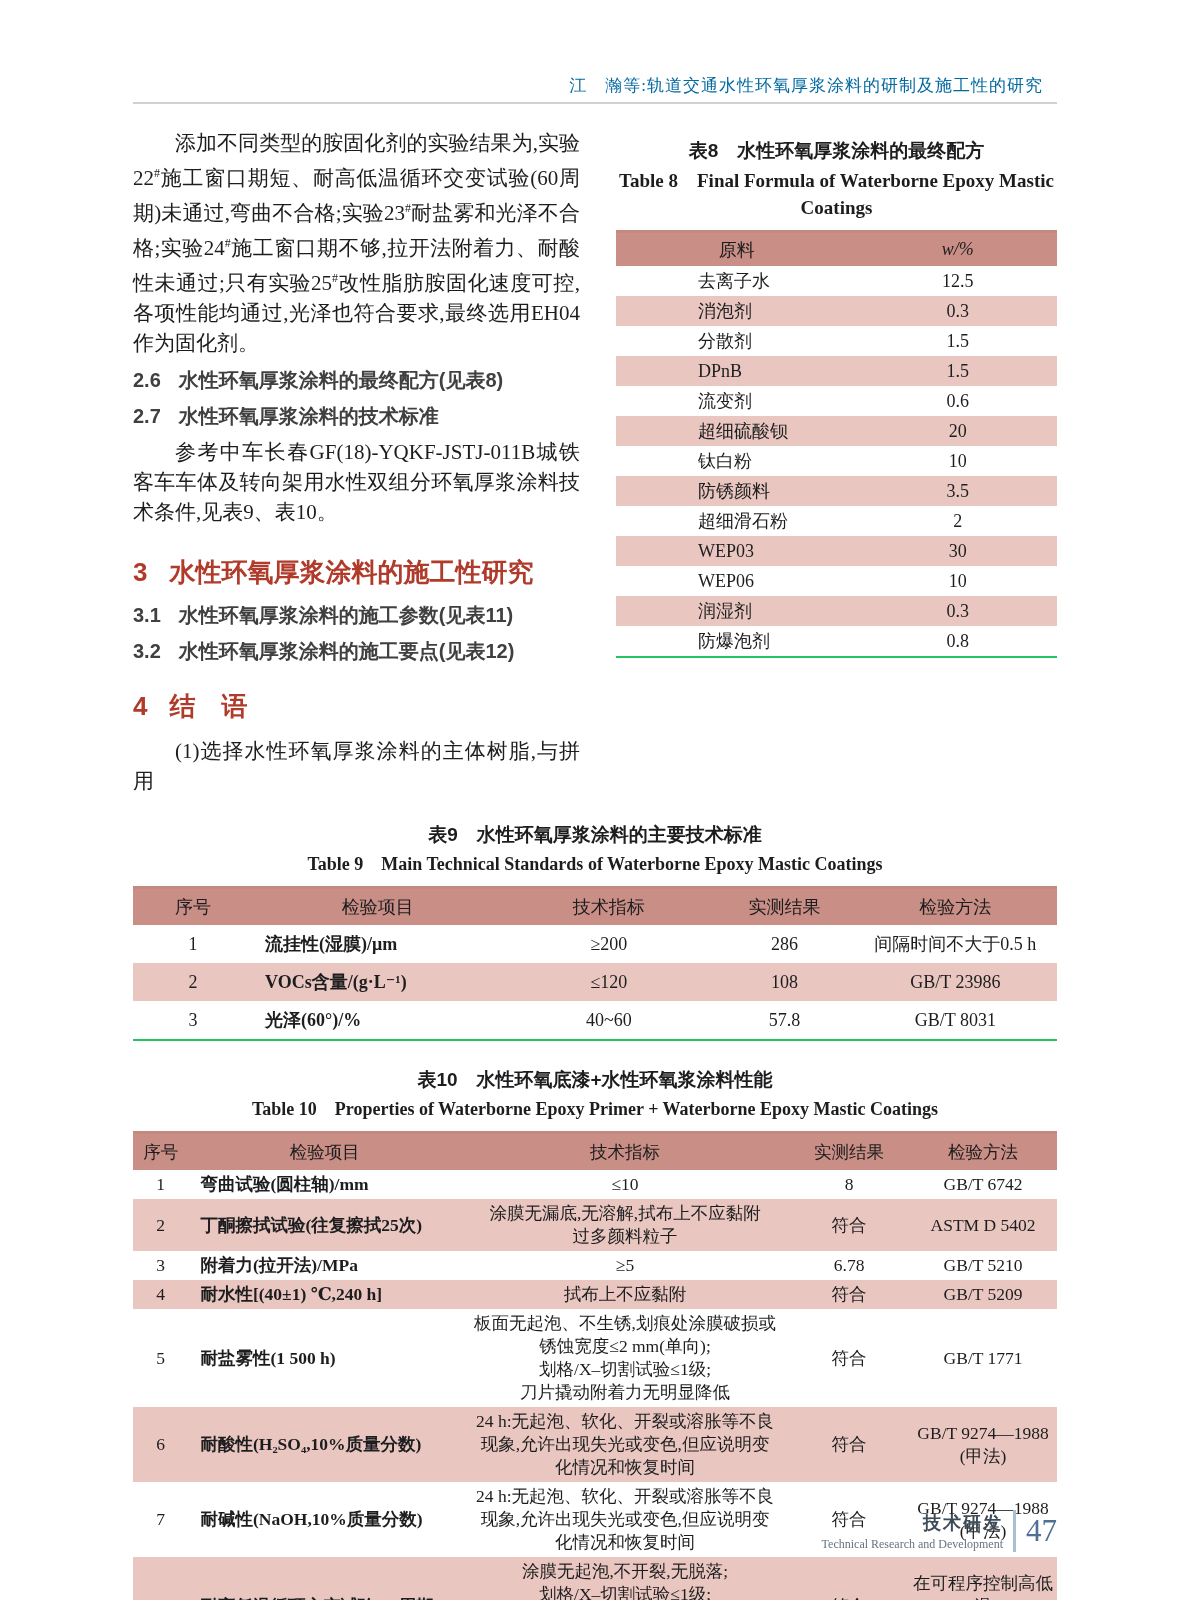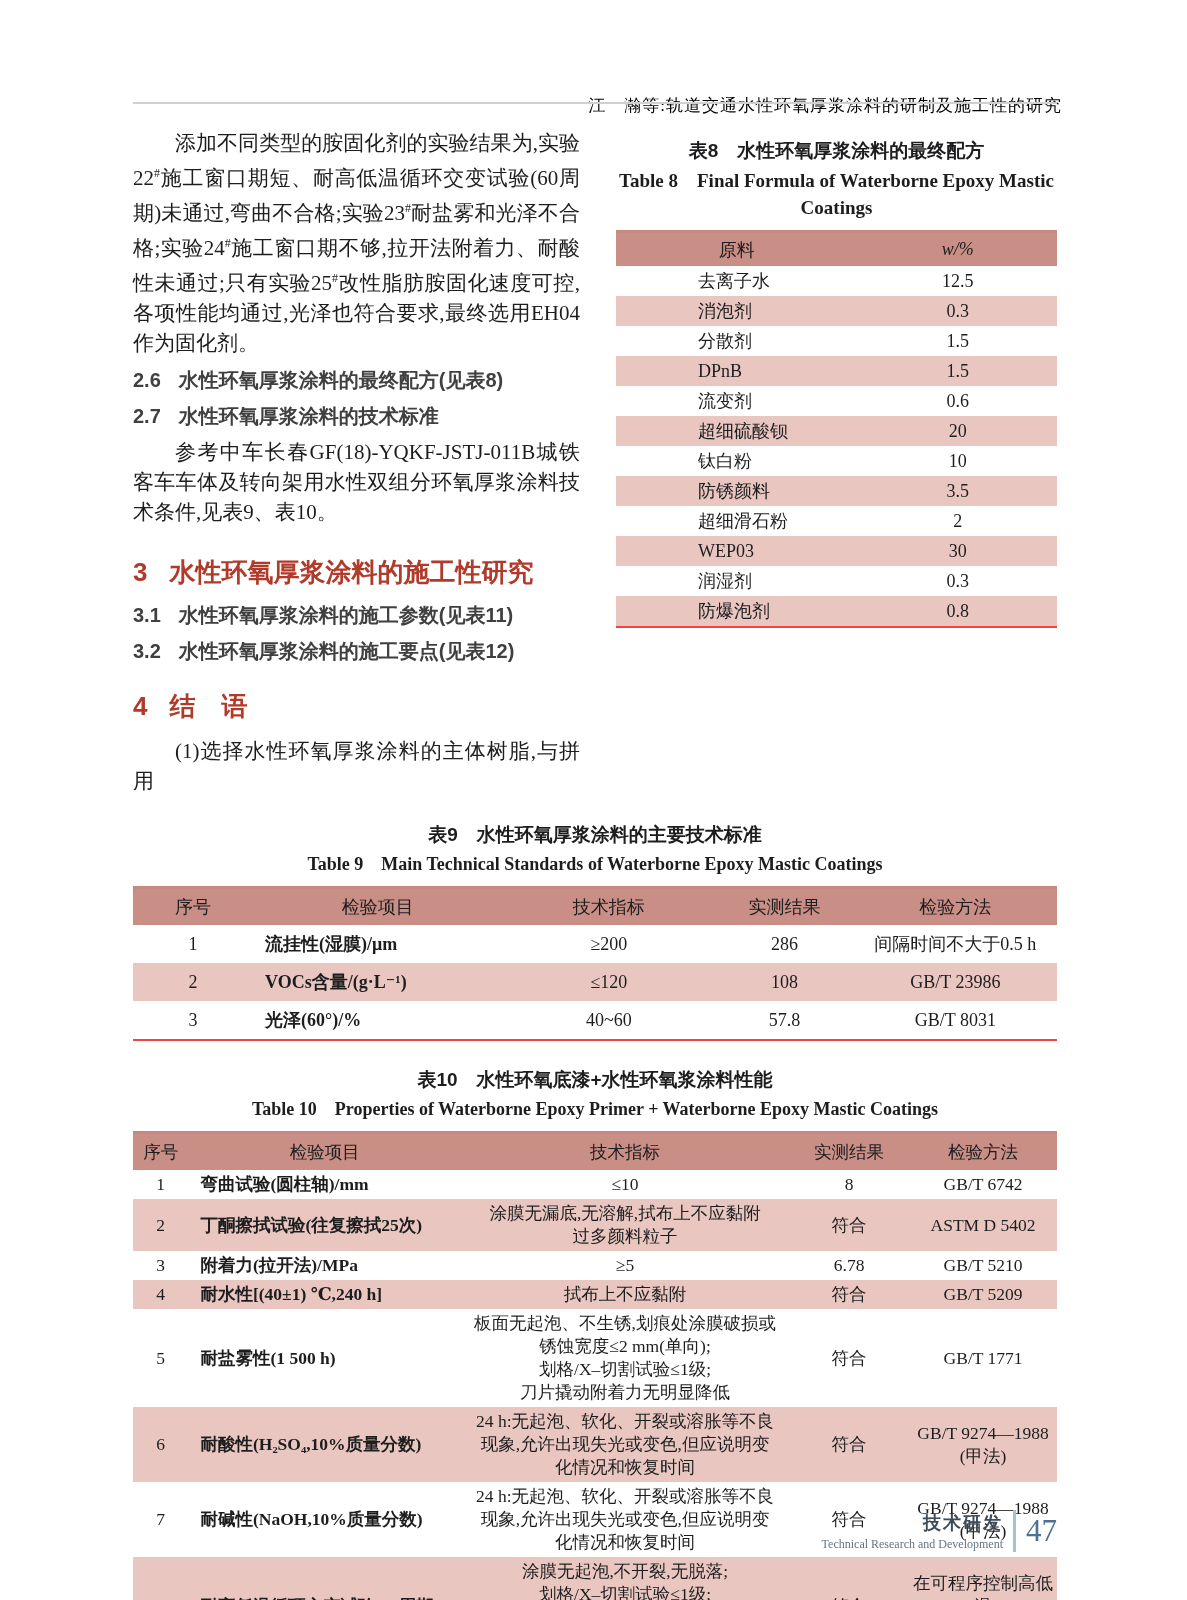--- a/index.html
+++ b/index.html
@@ -1,40 +1,40 @@
 <!DOCTYPE html>
 <html><head>
 <meta charset="utf-8">
 <style>
   html,body{margin:0;padding:0;background:#f2f2f2;}
   .page{width:1187px;height:1600px;background:#ffffff;position:relative;overflow:hidden;
         font-family:"Liberation Serif","DejaVu Serif",serif;color:#1d1d1f;box-shadow:0 0 4px rgba(0,0,0,.15);}
   
-  .running-head{position:absolute;top:74px;left:138px;width:924px;text-align:right;
-        font-size:17px;color:#000000;letter-spacing:1px;margin-top:20px;}
+  .running-head{position:absolute;top:74px;left:119px;width:924px;text-align:right;
+        font-size:17px;color:#0369a1;letter-spacing:1px;}
   .head-rule{position:absolute;top:102px;left:133px;width:924px;height:2px;background:#ccd1d3;}
   
   .content{position:absolute;top:128px;left:133px;width:924px;}
   .two-col{display:flex;gap:36px;}
   .col-left{width:447px;}
   .col-right{width:441px;padding-top:4px;}
   .body-p{font-size:21px;line-height:30px;text-align:justify;margin:0;text-indent:2em;}
   .body-p sup{font-size:12px;}
   .sub-h{font-family:"Liberation Sans","DejaVu Sans",sans-serif;color:#404040;
         font-size:20px;font-weight:bold;margin:9px 0 7px;}
   .sub-h .hnum{margin-right:18px;}
   .major-h{font-family:"Liberation Sans","DejaVu Sans",sans-serif;color:#b03b2b;
         font-size:26px;font-weight:bold;margin:24px 0 12px;}
   .major-h .hnum{margin-right:22px;}
   .mt-big{margin-top:28px;}
   
   table{border-collapse:collapse;width:100%;}
   thead th{background:#c98e85;font-weight:normal;}
   tbody tr:nth-child(even){background:#e9c7c0;}
-  tbody tr:last-child td{border-bottom:2px solid #ef4444;}
+  tbody tr:last-child td{border-bottom:2px solid #22c55e;}
   
   .t8-title-cn{font-family:"Liberation Sans","DejaVu Sans",sans-serif;font-weight:bold;
         font-size:19px;text-align:center;margin:6px 0 3px;}
   .t8-title-en{font-weight:bold;font-size:19px;line-height:27px;text-align:center;margin:0 0 9px;}
   .t8{font-size:18px;}
   .t8 thead th{height:31px;border-top:3px solid #c4897f;}
   .t8 thead th.h-value{font-style:italic;}
   .t8 td{height:28px;}
   .t8 .c-name{text-align:left;padding-left:82px;width:55%;}
   .t8 .c-value{text-align:center;width:45%;}
@@ -129,20 +129,24 @@
                 <td class="c-name">防锈颜料</td>
                 <td class="c-value">3.5</td>
               </tr>
               <tr>
                 <td class="c-name">超细滑石粉</td>
                 <td class="c-value">2</td>
               </tr>
               <tr>
                 <td class="c-name">WEP03</td>
                 <td class="c-value">30</td>
+              </tr>
+              <tr>
+                <td class="c-name">WEP06</td>
+                <td class="c-value">10</td>
               </tr>
               <tr>
                 <td class="c-name">润湿剂</td>
                 <td class="c-value">0.3</td>
               </tr>
               <tr>
                 <td class="c-name">防爆泡剂</td>
                 <td class="c-value">0.8</td>
               </tr>
             </tbody>

